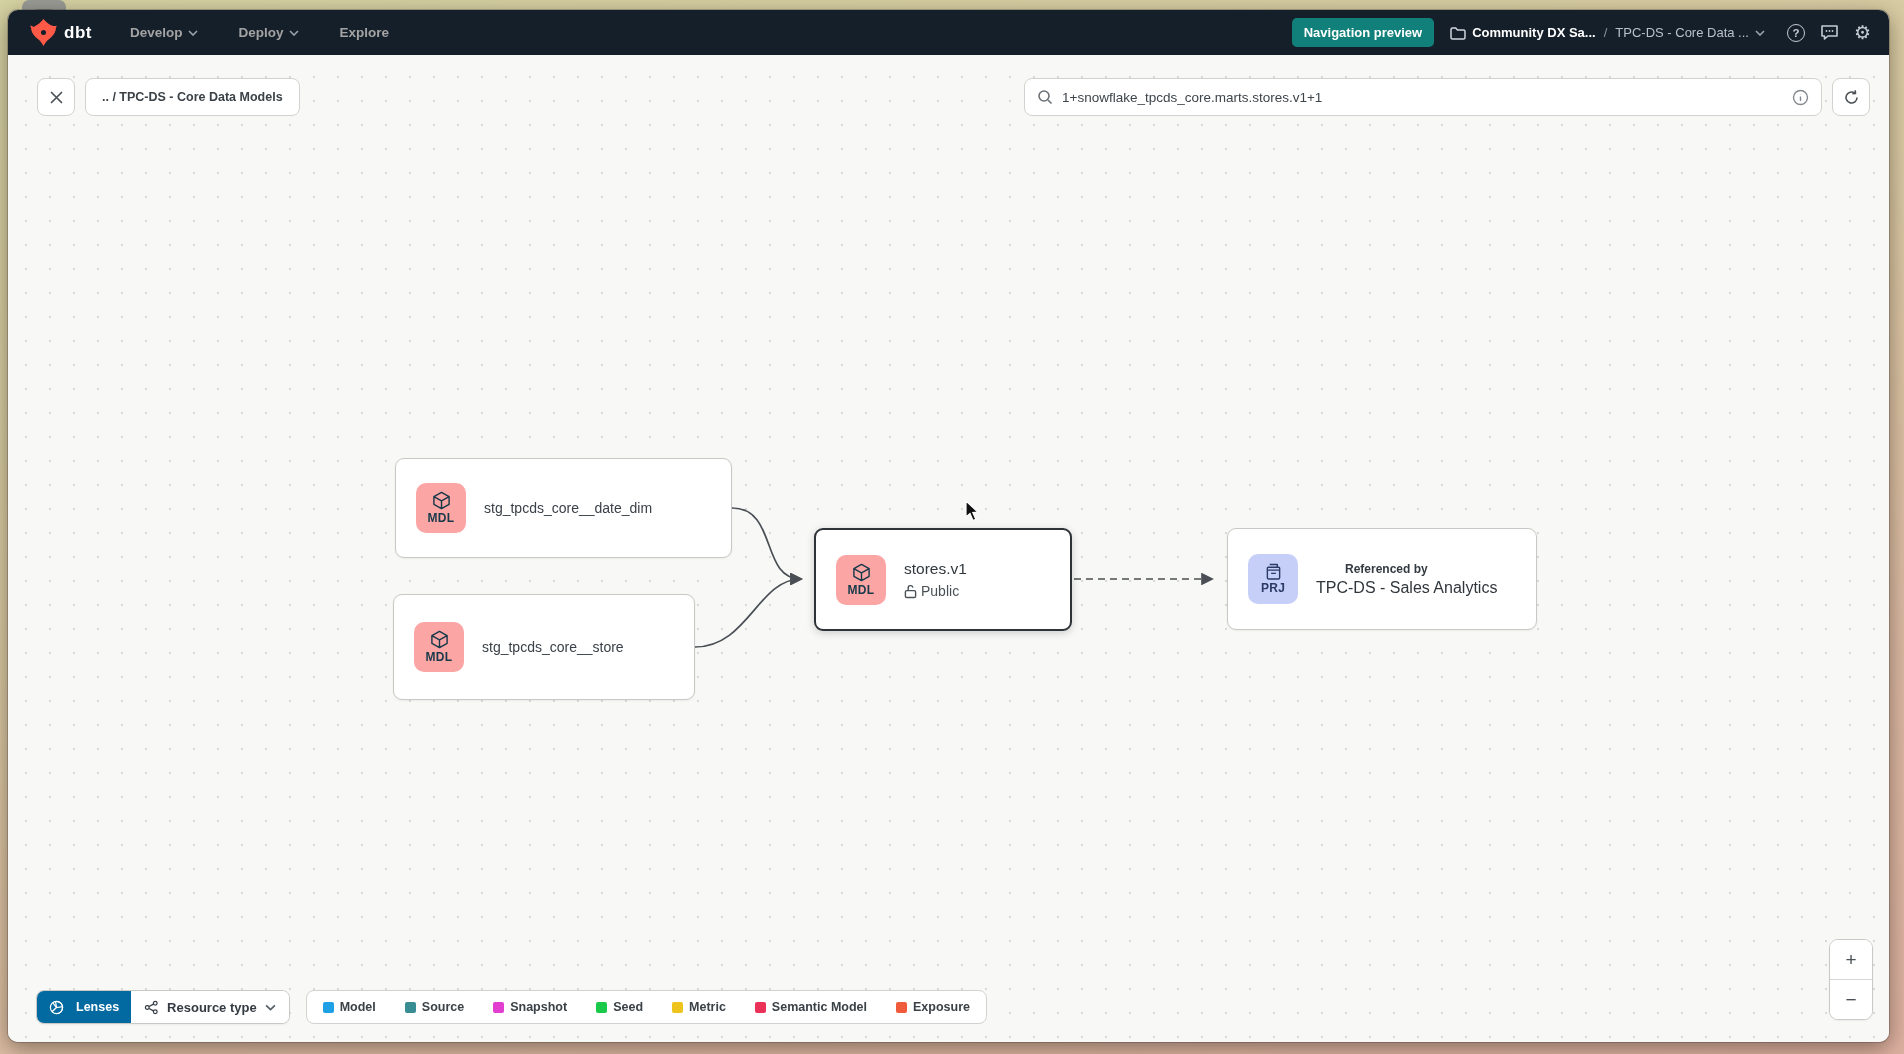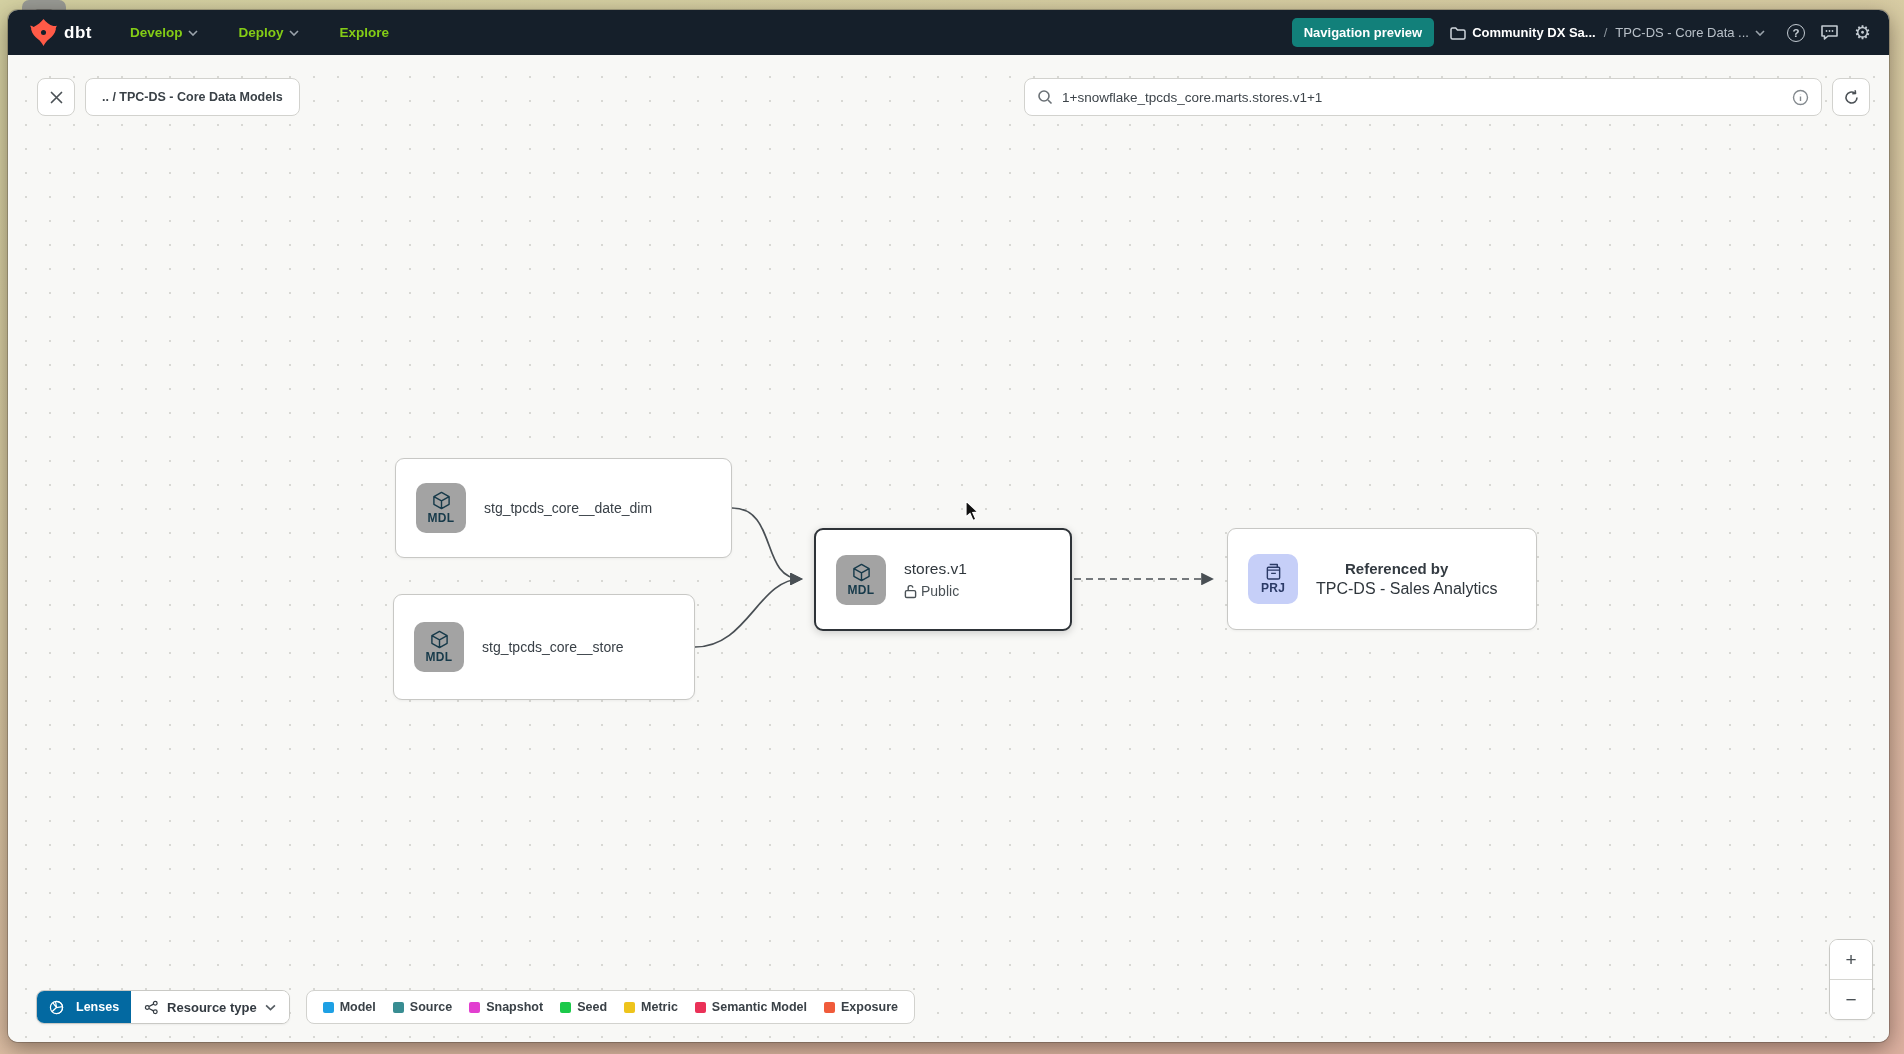--- a/index.html
+++ b/index.html
@@ -25,21 +25,21 @@
   }
 
   
   .navbar {
     height:45px; flex:none; background:#151f2a; color:#cfd6dc;
     display:flex; align-items:center; padding:0 18px 0 22px;
   }
   .logo { display:flex; align-items:center; gap:7px; margin-right:38px; }
   .logo-text { color:#fff; font-size:17px; font-weight:bold; letter-spacing:.5px; }
   .nav-menu { display:flex; align-items:center; gap:40px; }
-  .nav-item { display:flex; align-items:center; gap:6px; font-size:13.5px; font-weight:600; color:#84cc16; cursor:pointer; }
+  .nav-item { display:flex; align-items:center; gap:6px; font-size:13.5px; font-weight:600; color:#a3a3a3; cursor:pointer; }
   .nav-item svg { margin-top:1px; }
   .nav-right { margin-left:auto; display:flex; align-items:center; gap:16px; }
   .preview-badge {
     background:#12807a; color:#fff; font-size:13px; font-weight:600;
     padding:7px 12px; border-radius:5px; white-space:nowrap;text-align:right;
   }
   .crumb { display:flex; align-items:center; gap:8px; white-space:nowrap; }
   .crumb-project { color:#fff; font-weight:bold; font-size:13px; display:flex; align-items:center; gap:6px; }
   .crumb-sep { color:#8b949c; font-size:13px; }
   .crumb-section { color:#b9c1c9; font-size:13px; display:flex; align-items:center; gap:6px; }
@@ -91,27 +91,27 @@
   .node {
     position:absolute; background:#fff; border:1px solid #c8c8c5; border-radius:9px;
     display:flex; align-items:center; gap:18px; padding:0 20px; z-index:20;
     box-shadow:0 1px 3px rgba(0,0,0,.05); cursor:pointer;
   }
   .node.selected { border:2px solid #2e3338; box-shadow:0 2px 8px rgba(0,0,0,.18); }
   .tile {
     width:50px; height:50px; flex:none; border-radius:10px;
     display:flex; flex-direction:column; align-items:center; justify-content:center; gap:1px;
   }
-  .tile-mdl { background:#a3a3a3; color:#173a4a; }
+  .tile-mdl { background:#fca5a5; color:#173a4a; }
   .tile-prj { background:#c6cff8; color:#2b3a66; }
   .tile-code { font-size:12px; font-weight:bold; letter-spacing:.3px; }
   .node-label { font-size:14px; color:#394047; font-weight:500; white-space:nowrap; }
   .node-title { font-size:15.5px; color:#30373d; font-weight:400; white-space:nowrap; }
   .node-sub { display:flex; align-items:center; gap:4px; margin-top:5px; color:#4a5156; font-size:14px; }
-  .node-sub2 { font-size:15px; color:#333a41; font-weight:600;padding-left:29px; }
+  .node-sub2 { font-size:12px; color:#333a41; font-weight:600;padding-left:29px; }
   .node-main2 { font-size:16px; color:#2f363c; margin-top:3px; white-space:nowrap; }
 
   
   .cursor { position:absolute; z-index:60; pointer-events:none; }
 
   
   .bottom-controls {
     position:absolute; left:28px; bottom:18px; display:flex; align-items:center; gap:16px; z-index:30;
   }
   .lens-group {
@@ -121,21 +121,21 @@
   .lens-left {
     background:#0369a1; color:#fff; display:flex; align-items:center; gap:12px;
     padding:0 12px; font-size:12.5px; font-weight:bold; cursor:pointer;
   }
   .lens-right {
     background:#fff; display:flex; align-items:center; gap:8px; padding:0 13px;
     font-size:13px; color:#333a41; font-weight:600; cursor:pointer;
   }
   .legend {
     height:34px; background:#fff; border:1px solid #d2d2ce; border-radius:8px;
-    display:flex; align-items:center; gap:17px; padding:0 16px;
+    display:flex; align-items:center; gap:29px; padding:0 16px;
   }
   .legend-item { display:flex; align-items:center; gap:6px; font-size:12.5px; color:#3a4147; font-weight:600; white-space:nowrap; }
   .legend-sq { width:11px; height:11px; border-radius:2px; flex:none; }
 
   
   .zoom-controls {
     position:absolute; right:16px; bottom:22px; width:44px; z-index:30;
     background:#fff; border:1px solid #c9c9c5; border-radius:9px; overflow:hidden;
     display:flex; flex-direction:column; box-shadow:0 1px 2px rgba(0,0,0,.05);
   }

